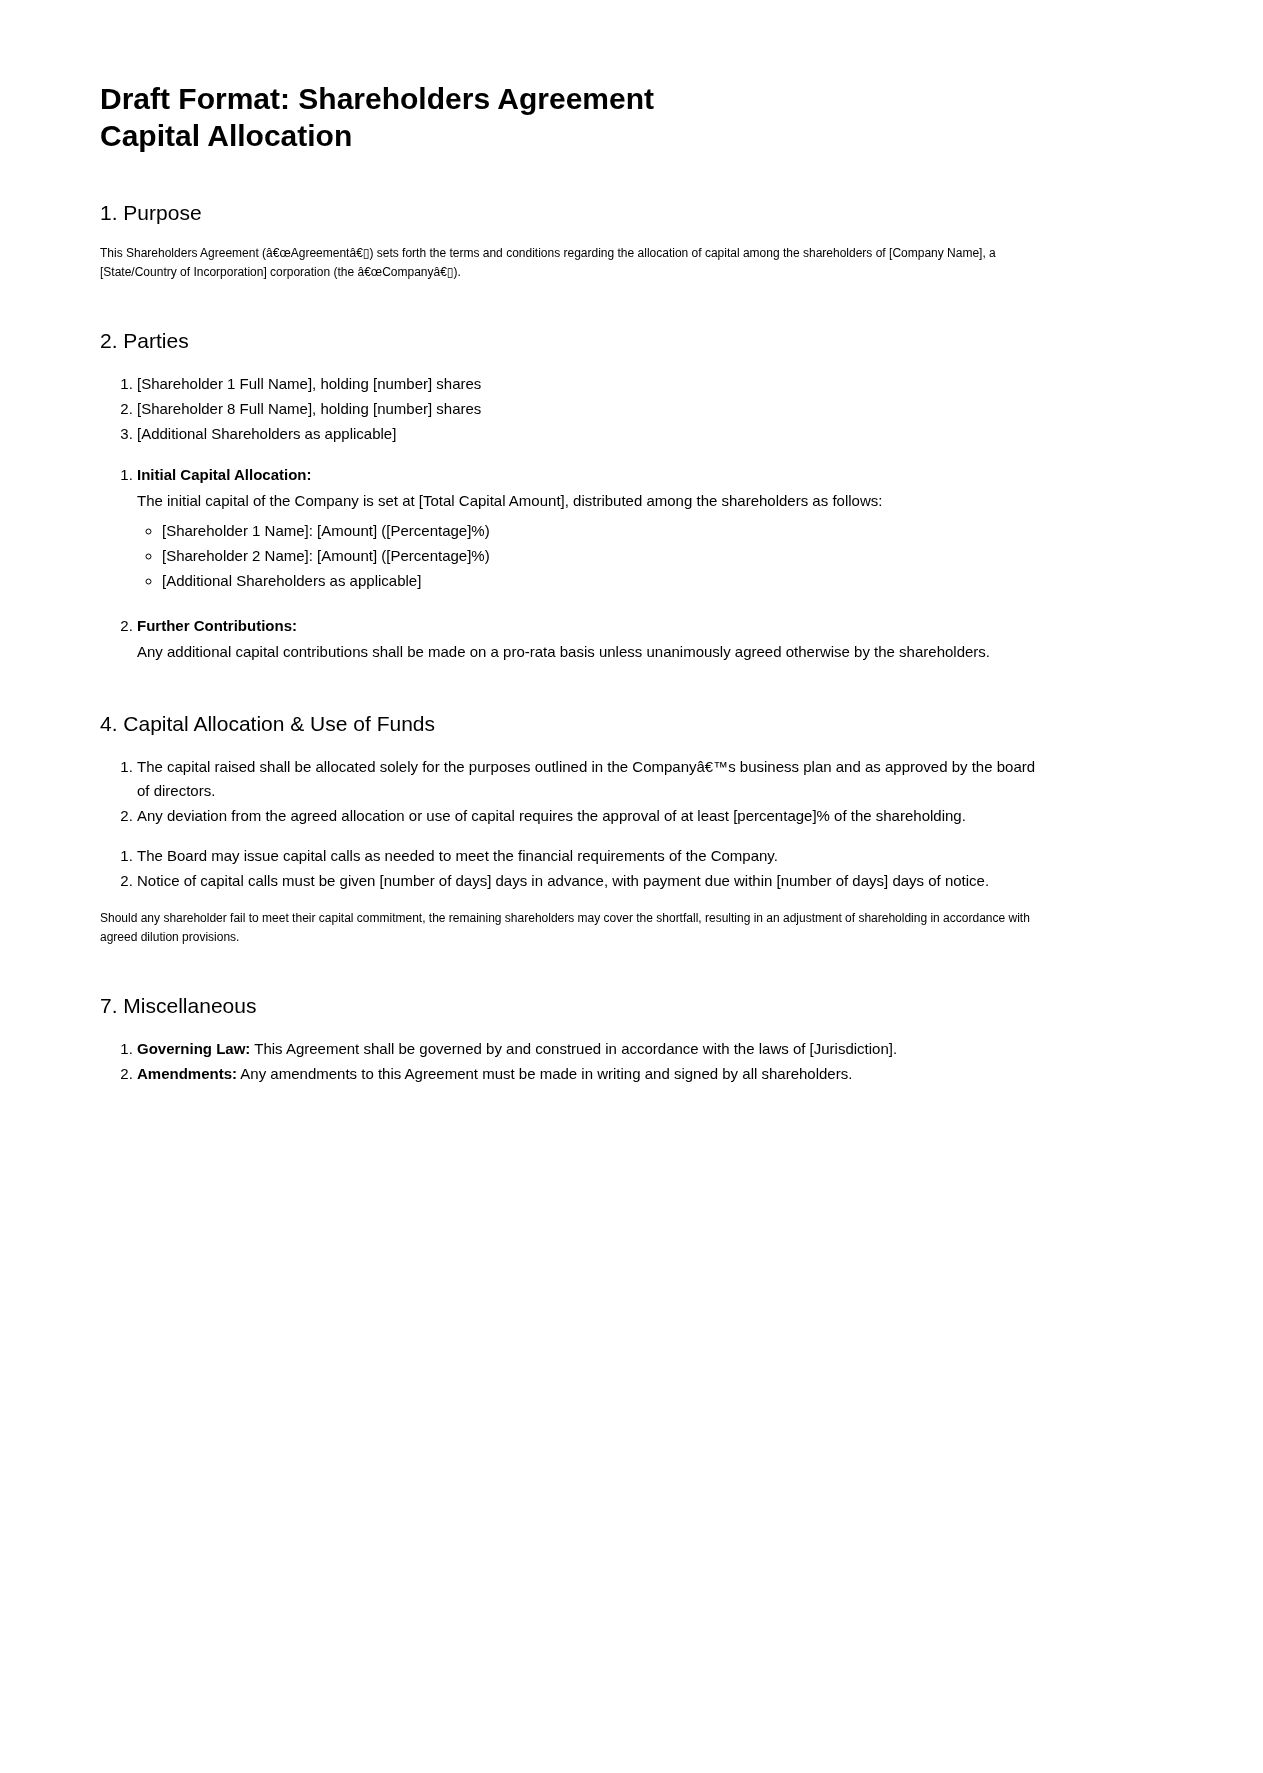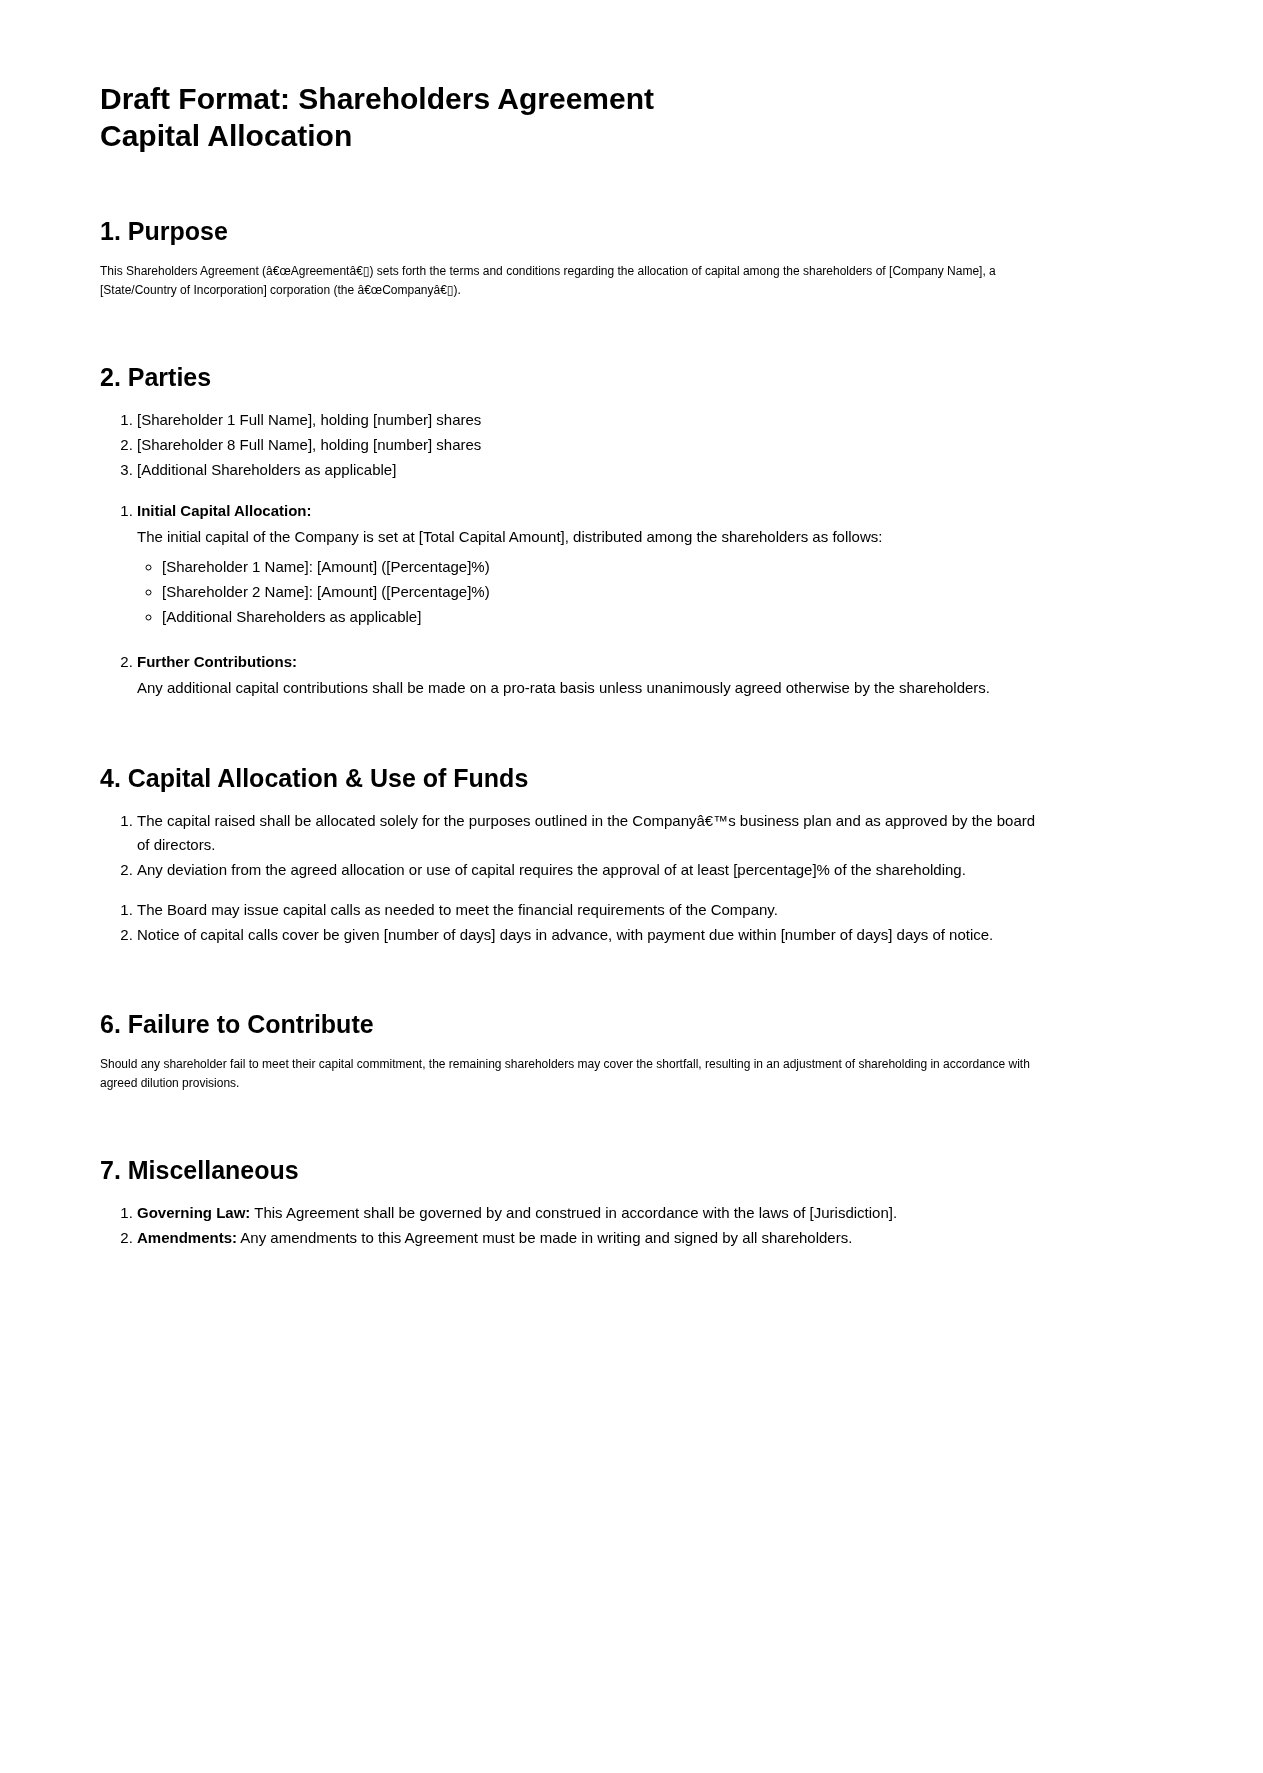--- a/index.html
+++ b/index.html
@@ -21,24 +21,24 @@
 
   h1.doc-title {
     font-size: 30px;
     line-height: 37px;
     font-weight: bold;
     margin: 0 0 22px 0;
   }
   h1.doc-title span { display: block; }
 
   h2.sec-heading {
-    font-size: 25px;
+    font-size: 21px;
     line-height: 26px;
-    font-weight: bold;
-    margin: 64px 0 18px 0;
+    font-weight: normal;
+    margin: 46px 0 18px 0;
   }
 
   p.body-text {
     font-size: 12px;
     line-height: 19px;
     margin: 16px 0;
   }
 
   ol.num-list {
     font-size: 15px;
@@ -101,24 +101,23 @@
     </ol>
 
     <h2 class="sec-heading">4. Capital Allocation &amp; Use of Funds</h2>
     <ol class="num-list">
       <li>The capital raised shall be allocated solely for the purposes outlined in the Companyâ€™s business plan and as approved by the board of directors.</li>
       <li>Any deviation from the agreed allocation or use of capital requires the approval of at least [percentage]% of the shareholding.</li>
     </ol>
 
     <ol class="num-list">
       <li>The Board may issue capital calls as needed to meet the financial requirements of the Company.</li>
-      <li>Notice of capital calls cover be given [number of days] days in advance, with payment due within [number of days] days of notice.</li>
+      <li>Notice of capital calls must be given [number of days] days in advance, with payment due within [number of days] days of notice.</li>
     </ol>
 
-    <h2 class="sec-heading">6. Failure to Contribute</h2>
     <p class="body-text">Should any shareholder fail to meet their capital commitment, the remaining shareholders may cover the shortfall, resulting in an adjustment of shareholding in accordance with agreed dilution provisions.</p>
 
     <h2 class="sec-heading">7. Miscellaneous</h2>
     <ol class="num-list">
       <li><strong class="inline-label">Governing Law:</strong><span> This Agreement shall be governed by and construed in accordance with the laws of [Jurisdiction].</span></li>
       <li><strong class="inline-label">Amendments:</strong><span> Any amendments to this Agreement must be made in writing and signed by all shareholders.</span></li>
     </ol>
 
   </div>
 </div>

